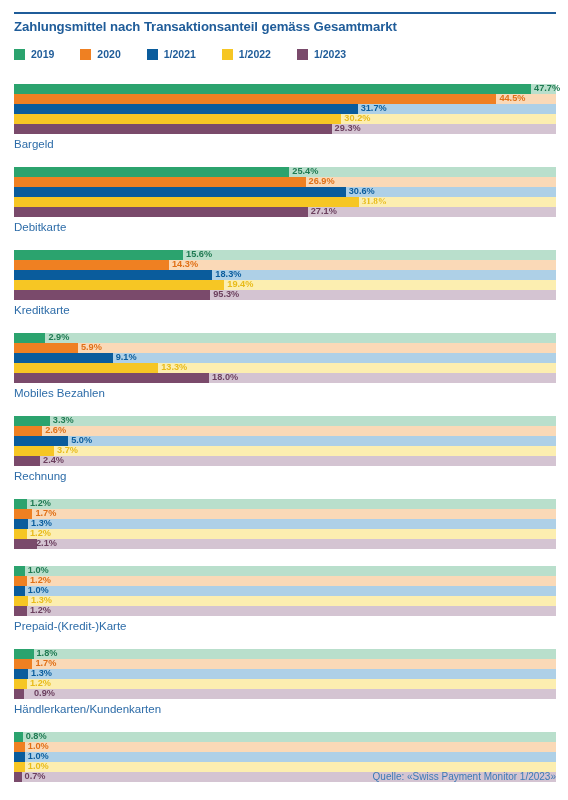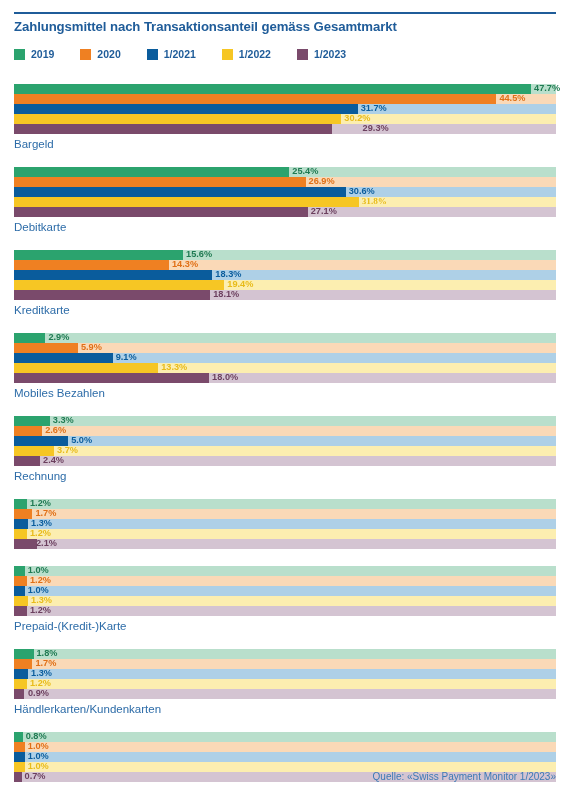--- a/index.html
+++ b/index.html
@@ -172,21 +172,21 @@
             <div class="bar-value" style="left: 346.628px; color: rgb(10, 92, 156);">31.7%</div>
           </div>
           <div class="bar-row">
             <div class="bar-track" style="background: rgb(252, 238, 176);"></div>
             <div class="bar-fill" style="width: 327.368px; background: rgb(246, 198, 36);"></div>
             <div class="bar-value" style="left: 330.368px; color: rgb(232, 187, 26);">30.2%</div>
           </div>
           <div class="bar-row">
             <div class="bar-track" style="background: rgb(212, 196, 210);"></div>
             <div class="bar-fill" style="width: 317.612px; background: rgb(122, 74, 107);"></div>
-            <div class="bar-value" style="left: 320.612px; color: rgb(107, 63, 94); margin-left: 28px;">29.3%</div>
+            <div class="bar-value" style="left: 320.612px; color: rgb(107, 63, 94);">29.3%</div>
           </div>
         </div>
         <div class="group-label">Bargeld</div>
       </div>
       <div class="group">
         <div class="bars">
           <div class="bar-row">
             <div class="bar-track" style="background: rgb(185, 223, 204);"></div>
             <div class="bar-fill" style="width: 275.336px; background: rgb(43, 163, 110);"></div>
             <div class="bar-value" style="left: 278.336px; color: rgb(31, 122, 82);">25.4%</div>
@@ -232,21 +232,21 @@
             <div class="bar-value" style="left: 201.372px; color: rgb(10, 92, 156);">18.3%</div>
           </div>
           <div class="bar-row">
             <div class="bar-track" style="background: rgb(252, 238, 176);"></div>
             <div class="bar-fill" style="width: 210.296px; background: rgb(246, 198, 36);"></div>
             <div class="bar-value" style="left: 213.296px; color: rgb(232, 187, 26);">19.4%</div>
           </div>
           <div class="bar-row">
             <div class="bar-track" style="background: rgb(212, 196, 210);"></div>
             <div class="bar-fill" style="width: 196.204px; background: rgb(122, 74, 107);"></div>
-            <div class="bar-value" style="left: 199.204px; color: rgb(107, 63, 94);">18.1%</div>
+            <div class="bar-value" style="left: 199.204px; color: rgb(107, 63, 94);">95.3%</div>
           </div>
         </div>
         <div class="group-label">Kreditkarte</div>
       </div>
       <div class="group">
         <div class="bars">
           <div class="bar-row">
             <div class="bar-track" style="background: rgb(185, 223, 204);"></div>
             <div class="bar-fill" style="width: 31.436px; background: rgb(43, 163, 110);"></div>
             <div class="bar-value" style="left: 34.436px; color: rgb(31, 122, 82);">2.9%</div>
@@ -381,21 +381,21 @@
             <div class="bar-value" style="left: 17.092px; color: rgb(10, 92, 156);">1.3%</div>
           </div>
           <div class="bar-row">
             <div class="bar-track" style="background: rgb(252, 238, 176);"></div>
             <div class="bar-fill" style="width: 13.008px; background: rgb(246, 198, 36);"></div>
             <div class="bar-value" style="left: 16.008px; color: rgb(232, 187, 26);">1.2%</div>
           </div>
           <div class="bar-row">
             <div class="bar-track" style="background: rgb(212, 196, 210);"></div>
             <div class="bar-fill" style="width: 9.756px; background: rgb(122, 74, 107);"></div>
-            <div class="bar-value" style="left: 14px; color: rgb(107, 63, 94);">0.9%</div>
+            <div class="bar-value" style="left: 20px; color: rgb(107, 63, 94);">0.9%</div>
           </div>
         </div>
         <div class="group-label">Händlerkarten/Kundenkarten</div>
       </div>
       <div class="group">
         <div class="bars">
           <div class="bar-row">
             <div class="bar-track" style="background: rgb(185, 223, 204);"></div>
             <div class="bar-fill" style="width: 8.672px; background: rgb(43, 163, 110);"></div>
             <div class="bar-value" style="left: 11.672px; color: rgb(31, 122, 82);">0.8%</div>

